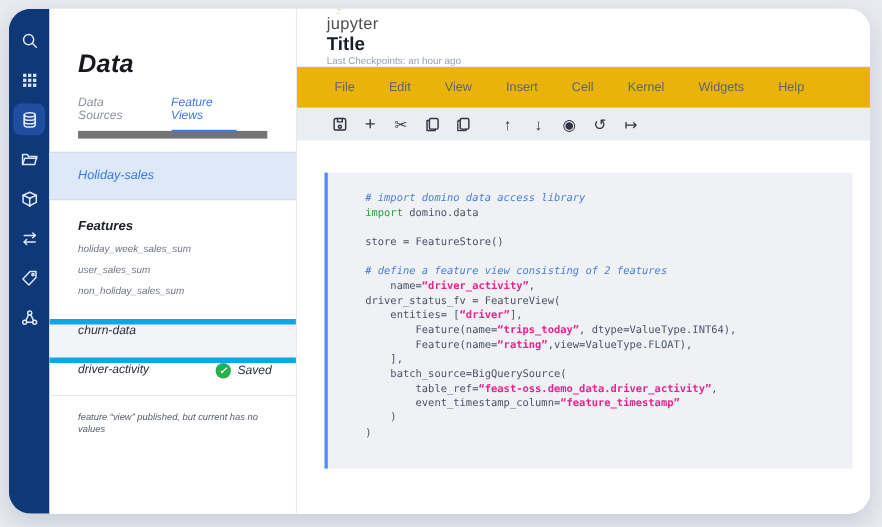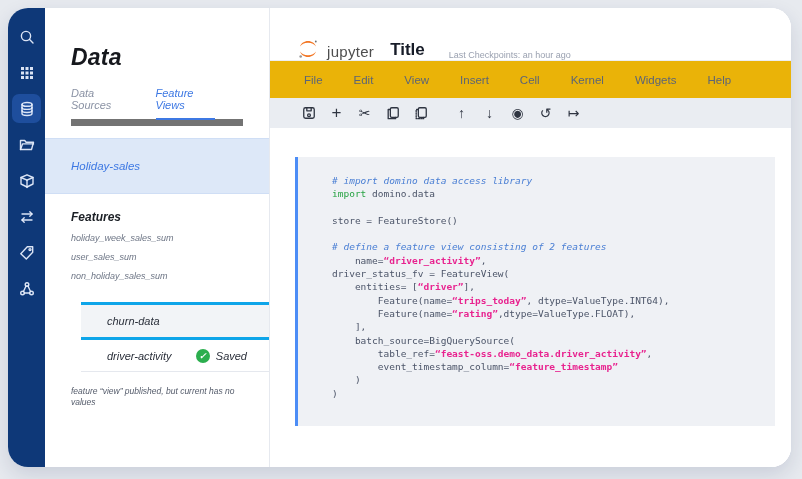--- a/index.html
+++ b/index.html
@@ -33,45 +33,45 @@
   .sidebar {
     width:225px; flex:0 0 225px; background:#fff; position:relative;
     border-right:1px solid #e6e9ef;
     font-style:italic;
   }
   .sb-title { font-size:23px; font-weight:700; color:#16181d; margin:36px 0 0 26px; letter-spacing:.2px; }
   .sb-tabs { display:flex; margin:16px 26px 0 26px; border-bottom:7px solid #737373; }
   .sb-tab { font-size:11px; padding-bottom:7px; margin-right:28px; color:#8a92a4; cursor:pointer; }
   .sb-tab.active { color:#3d78e3; border-bottom:2px solid #3d78e3; margin-bottom:-1px; }
   .sb-selected-row {
-    margin-top:12px; height:56px; background:#dde8f8;
+    margin-top:12px; height:44px; background:#dde8f8;
     border-top:1px solid #cfdef5; border-bottom:1px solid #cfdef5;
     display:flex; align-items:center; padding-left:26px;
     font-size:11.5px; color:#3d78e3; cursor:pointer;
   }
   .sb-features { padding:16px 0 0 26px; }
   .sb-features-heading { font-size:12px; font-weight:700; color:#1c2026; }
   .sb-feature-item { font-size:9px; color:#6d7585; margin-top:9px; cursor:default; }
   .sb-row {
-    height:35px; display:flex; align-items:center; padding:0 22px 0 26px;
-    font-size:11px; color:#2a2f3a; border-top:3px solid #0ea5e9; cursor:pointer;margin-left:36px;
+    height:35px; display:flex; align-items:flex-start; padding:0 22px 0 26px;
+    font-size:11px; color:#2a2f3a; border-top:5px solid #0ea5e9; cursor:pointer;
   }
   .sb-row.shaded { background:#f2f4f7; margin-top:21px; }
   .sb-row.with-badge { border-bottom:1px solid #e5e8ee; justify-content:space-between; }
   .badge { display:flex; align-items:center; }
   .badge-dot {
     width:14px; height:14px; border-radius:50%; background:#2bae4e;
     color:#fff; font-size:9px; display:flex; align-items:center; justify-content:center;
     margin-right:6px; font-weight:700;
   }
   .badge-label { font-size:11px; color:#2a2f3a; }
   .sb-note { font-size:8.5px; color:#555c6b; margin:14px 20px 0 26px; line-height:1.3; }
   
   .main { flex:1; display:flex; flex-direction:column; background:#fff; min-width:0; }
-  .nb-header { height:52px; display:flex; align-items:flex-end; padding-left:27px; background:#fff; }
+  .nb-header { height:52px; display:flex; align-items:flex-start; padding-left:27px; background:#fff;flex-direction:column; }
   .jlogo { width:22px; height:22px; margin-right:8px; }
   .jwordmark { font-size:15px; font-weight:400; color:#4e4e4e; letter-spacing:.3px; margin-right:16px; }
   .nb-title { font-size:17px; font-weight:800; color:#171c28; margin-right:24px; cursor:pointer; }
   .nb-checkpoint { font-size:9px; color:#9aa1b0; }
   .nb-menubar {
     height:38px; background:#eab308; border-top:1px solid #eceef3;
     display:flex; align-items:center; padding-left:28px;
   }
   .nb-menu-item { font-size:11.5px; color:#5c6577; margin-right:19px; padding:4px 6px; cursor:pointer; }
   .nb-toolbar {
@@ -257,21 +257,21 @@
             <div class="code-line"><span class="tok-cm"># import domino data access library</span></div>
             <div class="code-line"><span class="tok-kw">import</span><span class="tok-df"> domino.data</span></div>
             <div class="code-line">&nbsp;</div>
             <div class="code-line"><span class="tok-df">store = FeatureStore()</span></div>
             <div class="code-line">&nbsp;</div>
             <div class="code-line"><span class="tok-cm"># define a feature view consisting of 2 features</span></div>
             <div class="code-line"><span class="tok-df">    name=</span><span class="tok-st">“driver_activity”</span><span class="tok-df">,</span></div>
             <div class="code-line"><span class="tok-df">driver_status_fv = FeatureView(</span></div>
             <div class="code-line"><span class="tok-df">    entities= [</span><span class="tok-st">“driver”</span><span class="tok-df">],</span></div>
             <div class="code-line"><span class="tok-df">        Feature(name=</span><span class="tok-st">“trips_today”</span><span class="tok-df">, dtype=ValueType.INT64),</span></div>
-            <div class="code-line"><span class="tok-df">        Feature(name=</span><span class="tok-st">“rating”</span><span class="tok-df">,dtype=ValueType.FLOAT),</span></div>
+            <div class="code-line"><span class="tok-df">        Feature(name=</span><span class="tok-st">“rating”</span><span class="tok-df">,view=ValueType.FLOAT),</span></div>
             <div class="code-line"><span class="tok-df">    ],</span></div>
             <div class="code-line"><span class="tok-df">    batch_source=BigQuerySource(</span></div>
             <div class="code-line"><span class="tok-df">        table_ref=</span><span class="tok-st">“feast-oss.demo_data.driver_activity”</span><span class="tok-df">,</span></div>
             <div class="code-line"><span class="tok-df">        event_timestamp_column=</span><span class="tok-st">“feature_timestamp”</span></div>
             <div class="code-line"><span class="tok-df">    )</span></div>
             <div class="code-line"><span class="tok-df">)</span></div>
             <div class="code-line">&nbsp;</div>
           </div>
       </div>
     </div>

